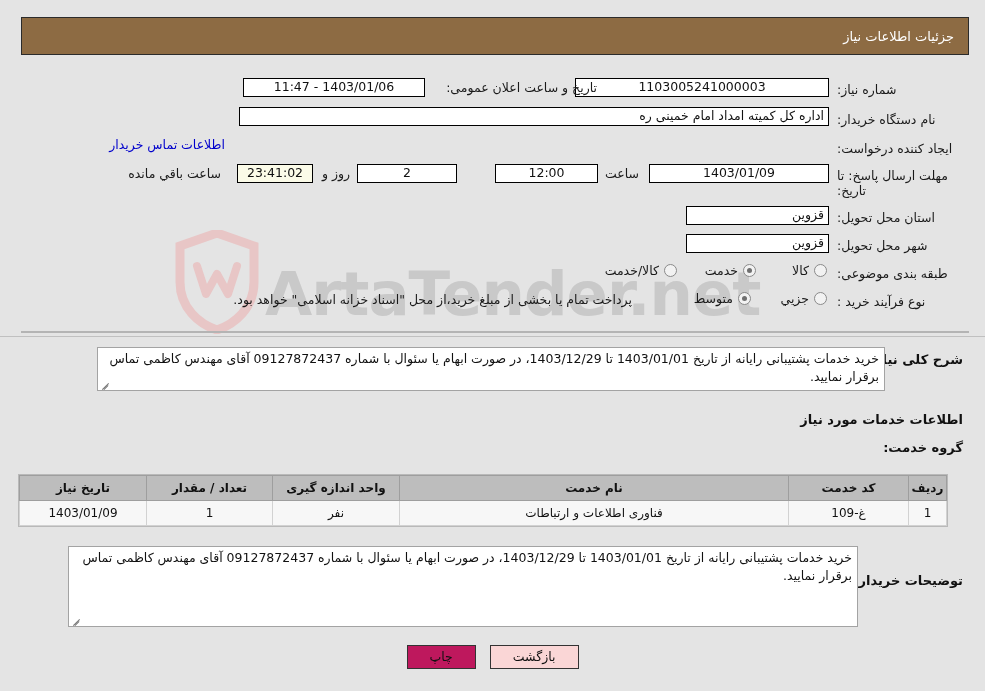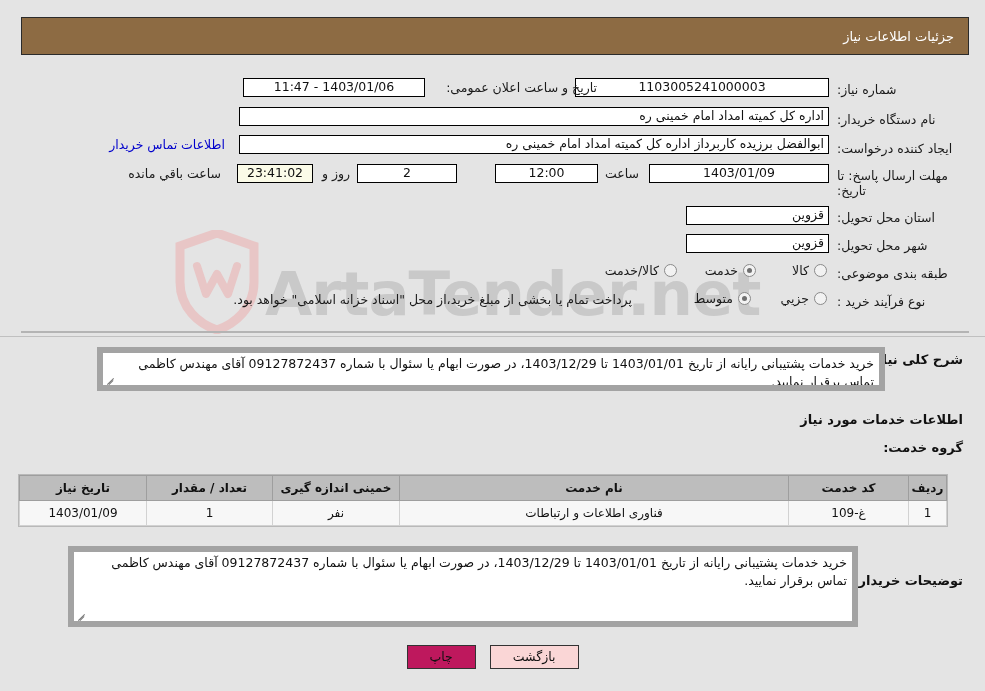--- a/index.html
+++ b/index.html
@@ -135,21 +135,21 @@
 
   .desc-label {
     position: absolute;
     right: 0; top: 6px;
     font-size: 13px;
     font-weight: bold;
     color: #111;
   }
   .textarea {
     position: absolute;
-    border: 6px solid #a3a3a3;
+    border: 1px solid #a3a3a3;
     background: #ffffff;
     font-size: 12.5px;
     line-height: 18px;
     color: #111;
     padding: 2px 5px 0 5px;
     overflow: hidden;
     text-align: right;
   }
   .resize-grip {
     position: absolute;
@@ -277,21 +277,20 @@
     <div class="lbl-col" style="top:232px;">نوع فرآیند خرید :</div>
 
     <div class="box center" style="position:absolute; right:140px; top:16px; width:254px;">1103005241000003</div>
 
     <div class="plain" style="position:absolute; right:372px; top:18px;">تاریخ و ساعت اعلان عمومی:</div>
 
     <div class="box center" style="position:absolute; right:544px; top:16px; width:182px;">1403/01/06 - 11:47</div>
 
     <div class="box right" style="position:absolute; right:140px; top:45px; width:590px;">اداره کل کمیته امداد امام خمینی  ره</div>
 
-    <div class="box right" style="position:absolute; right:140px; top:73px; width:590px;">ابوالفضل برزیده کاربرداز اداره کل کمیته امداد امام خمینی  ره</div>
 
     <div class="link" style="position:absolute; right:744px; top:75px;">اطلاعات تماس خریدار</div>
 
     <div class="box center" style="position:absolute; right:140px; top:102px; width:180px;">1403/01/09</div>
 
     <div class="plain" style="position:absolute; right:330px; top:104px;">ساعت</div>
 
     <div class="box center" style="position:absolute; right:371px; top:102px; width:103px;">12:00</div>
 
     <div class="box center" style="position:absolute; right:512px; top:102px; width:100px;">2</div>
@@ -345,21 +344,21 @@
   <div class="subhead" style="position:absolute; right:22px; top:440px;">گروه خدمت:</div>
 
 
   <div class="tbl-wrap">
     <table class="grid">
       <thead>
         <tr>
           <th style="width:38px;">ردیف</th>
           <th style="width:120px;">کد خدمت</th>
           <th>نام خدمت</th>
-          <th style="width:127px;">خمینی اندازه گیری</th>
+          <th style="width:127px;">واحد اندازه گیری</th>
           <th style="width:126px;">تعداد / مقدار</th>
           <th style="width:127px;">تاریخ نیاز</th>
         </tr>
       </thead>
       <tbody>
         <tr>
           <td>1</td>
           <td>غ-109</td>
           <td>فناوری اطلاعات و ارتباطات</td>
           <td>نفر</td>

